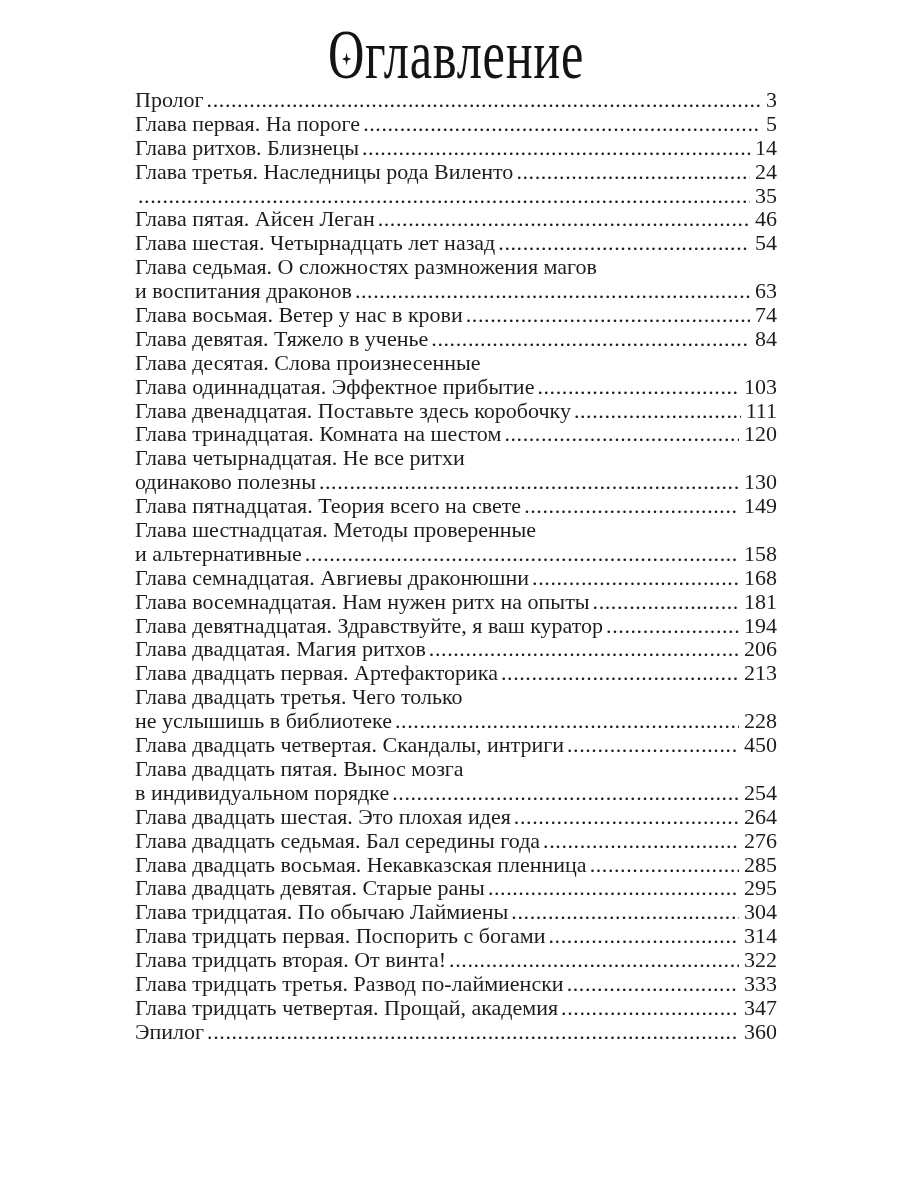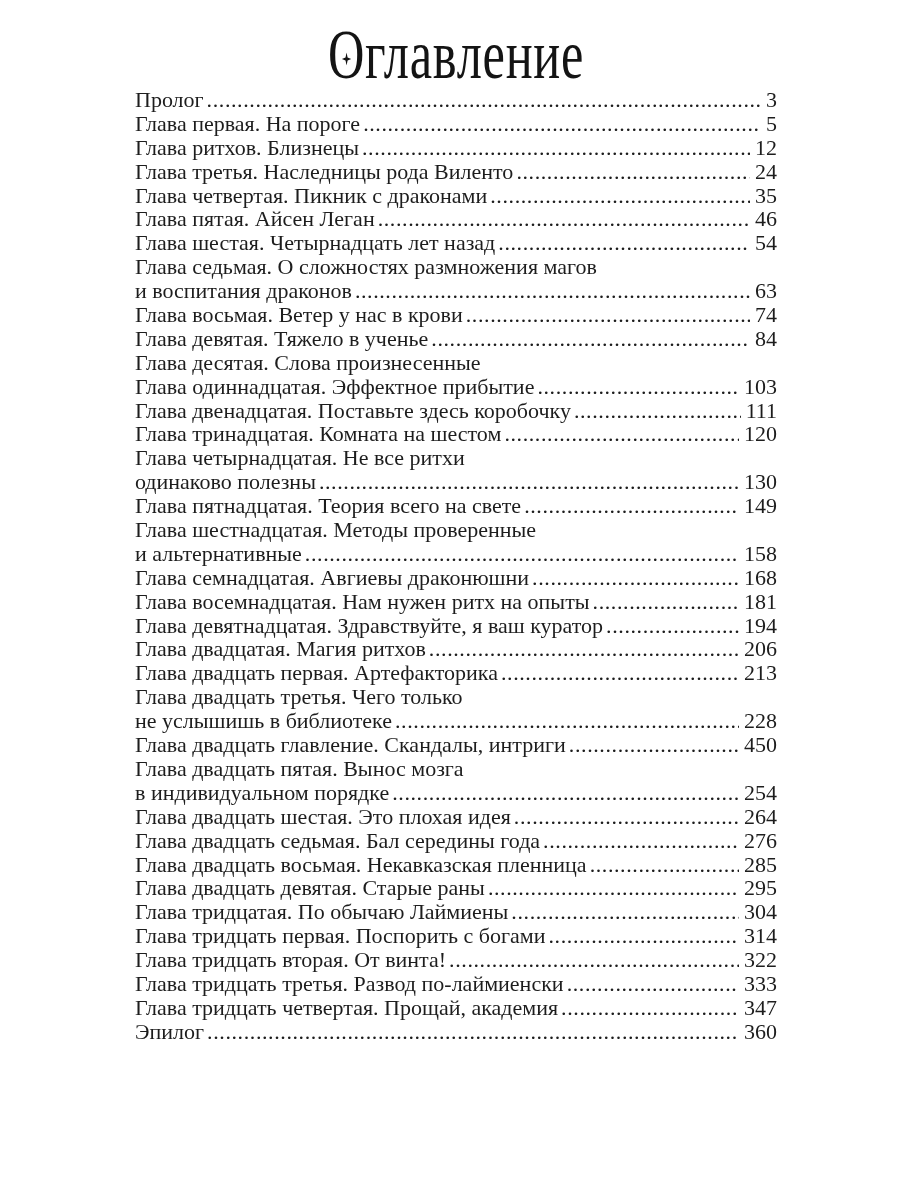--- a/index.html
+++ b/index.html
@@ -105,29 +105,28 @@
     <span class="toc-page">3</span>
   </div>
         <div class="toc-row">
     <span class="toc-text">Глава первая. На пороге</span>
     <span class="toc-dots"></span>
     <span class="toc-page">5</span>
   </div>
         <div class="toc-row">
     <span class="toc-text">Глава ритхов. Близнецы</span>
     <span class="toc-dots"></span>
-    <span class="toc-page">12</span>
+    <span class="toc-page">14</span>
   </div>
         <div class="toc-row">
     <span class="toc-text">Глава третья. Наследницы рода Виленто</span>
     <span class="toc-dots"></span>
     <span class="toc-page">24</span>
   </div>
         <div class="toc-row">
-    <span class="toc-text">Глава четвертая. Пикник с драконами</span>
     <span class="toc-dots"></span>
     <span class="toc-page">35</span>
   </div>
         <div class="toc-row">
     <span class="toc-text">Глава пятая. Айсен Леган</span>
     <span class="toc-dots"></span>
     <span class="toc-page">46</span>
   </div>
         <div class="toc-row">
     <span class="toc-text">Глава шестая. Четырнадцать лет назад</span>
@@ -223,21 +222,21 @@
         <div class="toc-row no-page">
     <span class="toc-text">Глава двадцать третья. Чего только</span>
 
   </div>
         <div class="toc-row">
     <span class="toc-text">не услышишь в библиотеке</span>
     <span class="toc-dots"></span>
     <span class="toc-page">228</span>
   </div>
         <div class="toc-row">
-    <span class="toc-text">Глава двадцать главление. Скандалы, интриги</span>
+    <span class="toc-text">Глава двадцать четвертая. Скандалы, интриги</span>
     <span class="toc-dots"></span>
     <span class="toc-page">450</span>
   </div>
         <div class="toc-row no-page">
     <span class="toc-text">Глава двадцать пятая. Вынос мозга</span>
 
   </div>
         <div class="toc-row">
     <span class="toc-text">в индивидуальном порядке</span>
     <span class="toc-dots"></span>

